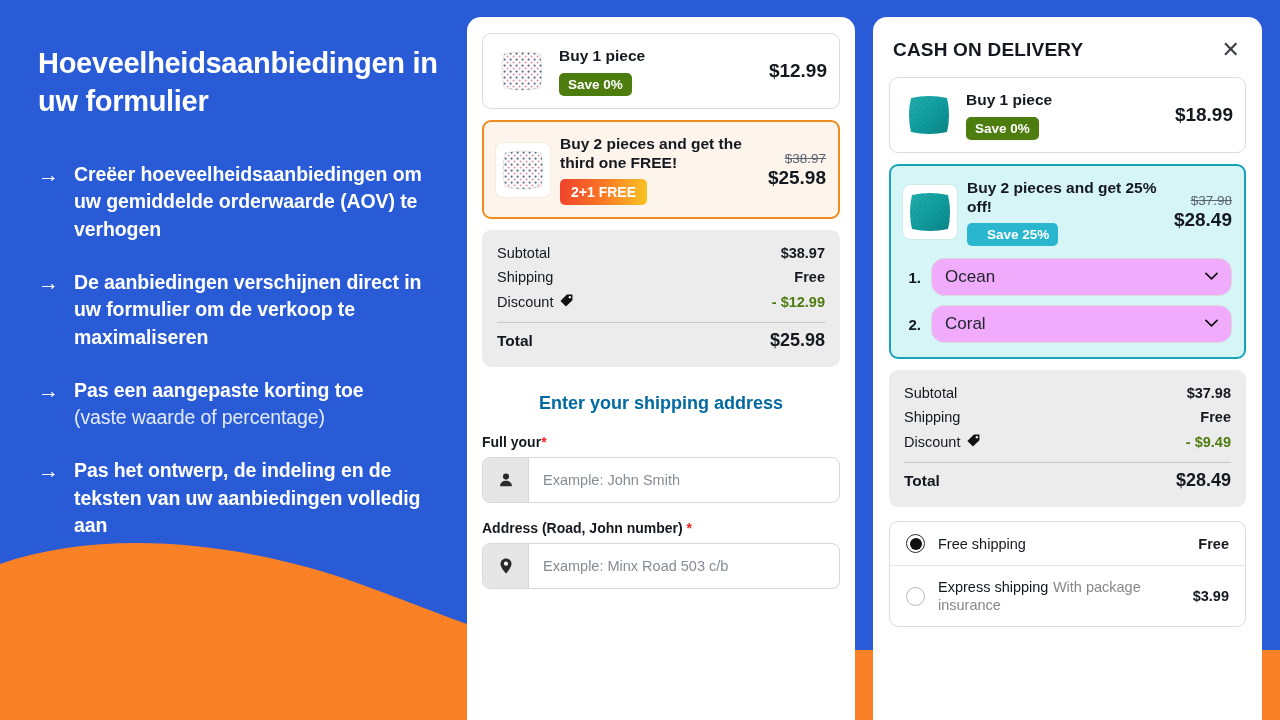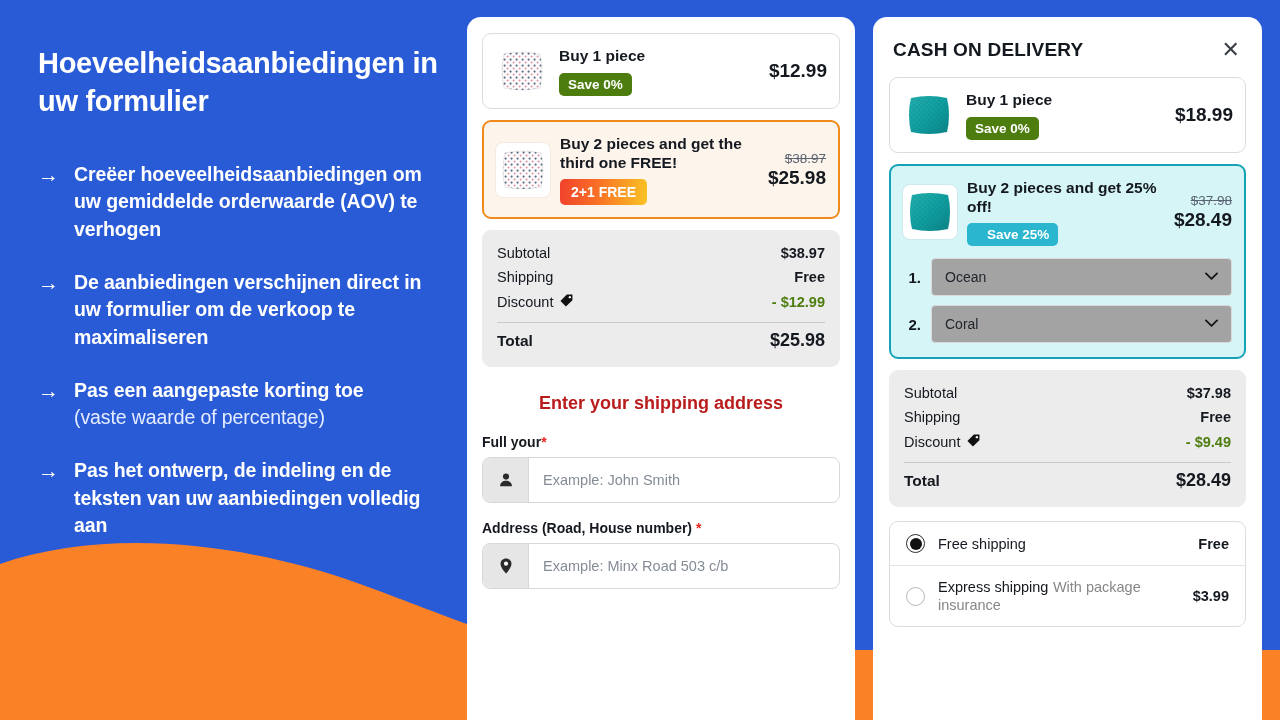--- a/index.html
+++ b/index.html
@@ -142,24 +142,24 @@
     display:flex; align-items:center; gap:10px;
     margin-bottom:9px;
   }
   .variant-row:last-child { margin-bottom:2px; }
   .variant-num {
     font-size:15px; font-weight:bold; color:#14181f;
     width:18px; text-align:right; flex:0 0 auto;
   }
   .variant-select {
     flex:1 1 auto; height:38px;
-    background:#a3a3a3; border:1px solid #dadada; border-radius:4px;
+    background:#f0abfc; border:1px solid #dadada; border-radius:13px;
     display:flex; align-items:center; justify-content:space-between;
     padding:0 13px;
-    font-size:14px; color:#21262e;
+    font-size:17px; color:#21262e;
   }
   .chev { color:#1a1a1a; font-size:12px; line-height:1; }
 
   
   .summary {
     background:#ececec; border-radius:9px;
     padding:11px 15px 12px 15px;
     margin-top:4px;
   }
   .sum-row {
@@ -171,21 +171,21 @@
   .sum-val { font-weight:bold; }
   .sum-val.red { color:#4d7c0f; }
   .sum-sep { height:1px; background:#c9c9c9; margin:7px 0 3px 0; }
   .sum-row.total { font-size:15.5px; }
   .sum-row.total .sum-label { font-weight:bold; }
   .sum-row.total .sum-val { font-size:18px; }
 
   
   .form-heading {
     text-align:center; font-size:18px; font-weight:bold;
-    color:#b91c1c; margin:26px 0 20px 0;
+    color:#0369a1; margin:26px 0 20px 0;
   }
   .field-label {
     font-size:14px; font-weight:bold; color:#14181f;
     margin-bottom:7px;
   }
   .req { color:#e8241f; }
   .input-wrap {
     display:flex; align-items:stretch;
     border:1px solid #d8d8d8; border-radius:8px;
     overflow:hidden; height:46px; background:#fff;
@@ -368,21 +368,21 @@
     <div class="input-icon">
       <svg width="18" height="18" viewBox="0 0 20 20" aria-hidden="true">
         <circle cx="10" cy="6.2" r="3.4" fill="#2b2b2b"></circle>
         <path d="M3.4 17 C3.4 12.9 6.4 10.8 10 10.8 C13.6 10.8 16.6 12.9 16.6 17 Z" fill="#2b2b2b"></path>
       </svg>
     </div>
     <div class="input-field">Example: John Smith</div>
   </div>
 
   <div class="field-label">
-    <span>Address (Road, House number)</span> <span class="req">*</span>
+    <span>Address (Road, John number)</span> <span class="req">*</span>
   </div>
   <div class="input-wrap">
     <div class="input-icon">
       <svg width="18" height="18" viewBox="0 0 20 20" aria-hidden="true">
         <path d="M10 1.6 C6.5 1.6 3.9 4.2 3.9 7.5 C3.9 12 10 18.4 10 18.4 C10 18.4 16.1 12 16.1 7.5 C16.1 4.2 13.5 1.6 10 1.6 Z" fill="#2b2b2b"></path>
         <circle cx="10" cy="7.4" r="2.3" fill="#fff"></circle>
       </svg>
     </div>
     <div class="input-field">Example: Minx Road 503 c/b</div>
   </div>

